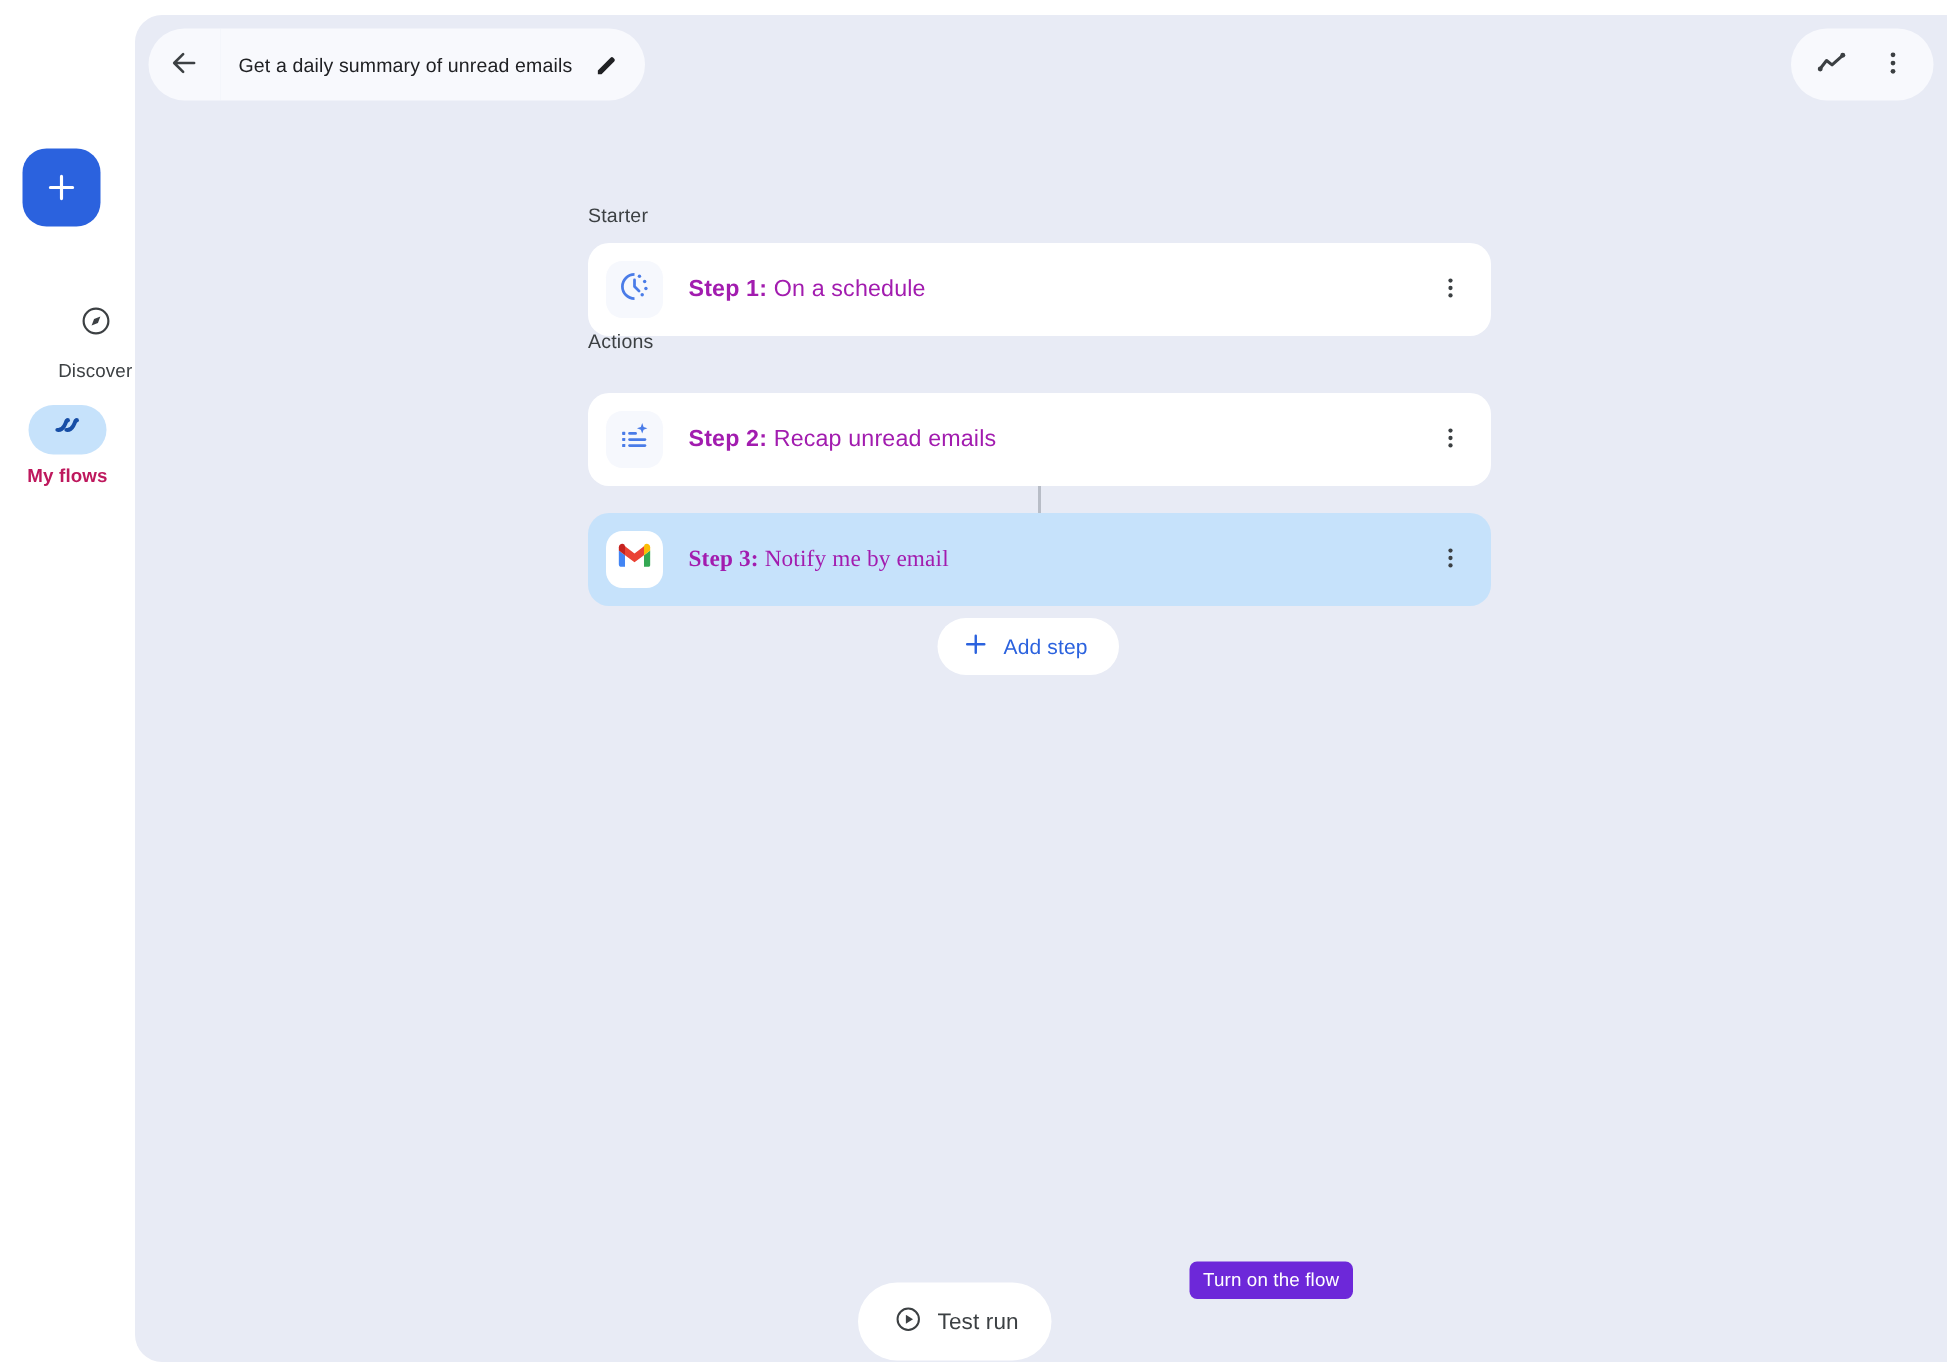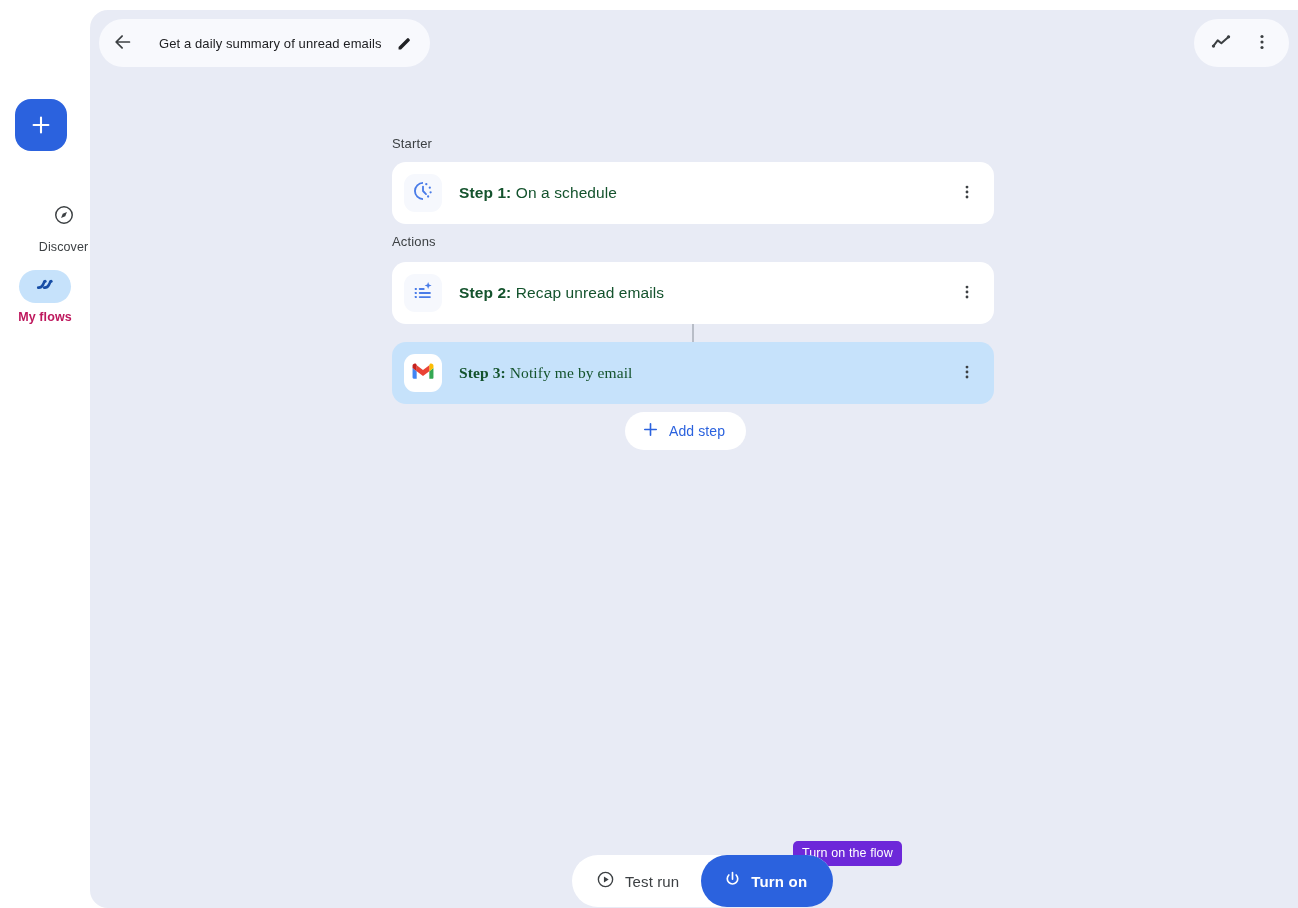--- a/index.html
+++ b/index.html
@@ -107,21 +107,21 @@
   
   .canvas { position: absolute; left: 0; top: 0; width: 1208px; height: 898px; }
 
   .section-label {
     position: absolute;
     font-size: 13px;
     color: #3c4043;
     letter-spacing: .15px;
   }
   .lbl-starter { left: 302px; top: 126px; }
-  .lbl-actions { left: 302px; top: 224px; text-align: right; }
+  .lbl-actions { left: 302px; top: 210px; text-align: right; }
 
   .step-card {
     position: absolute;
     left: 302px; width: 602px; height: 62px;
     background: #ffffff;
     border-radius: 14px;
     display: flex; align-items: center;
     padding: 0 10px 0 12px;
     cursor: pointer;
   }
@@ -134,21 +134,21 @@
     width: 38px; height: 38px;
     border-radius: 11px;
     background: #f6f8fd;
     display: flex; align-items: center; justify-content: center;
     flex: 0 0 38px;
   }
   .step-card.selected .step-icon { background: #ffffff; }
   .step-text {
     margin-left: 17px;
     font-size: 15.5px;
-    color: #14532d;
+    color: #a21caf;
     letter-spacing: .1px;
     white-space: nowrap;
   }
   .step-text b { font-weight: 700; }
   .kebab {
     margin-left: auto;
     width: 34px; height: 34px;
     display: flex; align-items: center; justify-content: center;
     border-radius: 50%;
     cursor: pointer; border: none; background: transparent;
@@ -410,26 +410,17 @@
       <div class="bottom-bar">
         <button class="test-run">
           <span>
             <svg width="19" height="19" viewBox="0 0 24 24" aria-hidden="true">
               <circle cx="12" cy="12" r="9" fill="none" stroke="#3c4043" stroke-width="1.7"></circle>
               <path d="M10 8.2 16 12 10 15.8 Z" fill="#3c4043"></path>
             </svg>
           </span>
           <span class="test-run-label">Test run</span>
         </button>
-        <button class="turn-on">
-          <span>
-            <svg width="19" height="19" viewBox="0 0 24 24" aria-hidden="true">
-              <path d="M12 3.4v8.2" fill="none" stroke="#ffffff" stroke-width="2.1" stroke-linecap="round"></path>
-              <path d="M7.4 6.3a6.6 6.6 0 1 0 9.2 0" fill="none" stroke="#ffffff" stroke-width="2.1" stroke-linecap="round"></path>
-            </svg>
-          </span>
-          <span class="turn-on-label">Turn on</span>
-        </button>
       </div>
 
     </div>
   </div>
 </div>
 
 </body></html>

